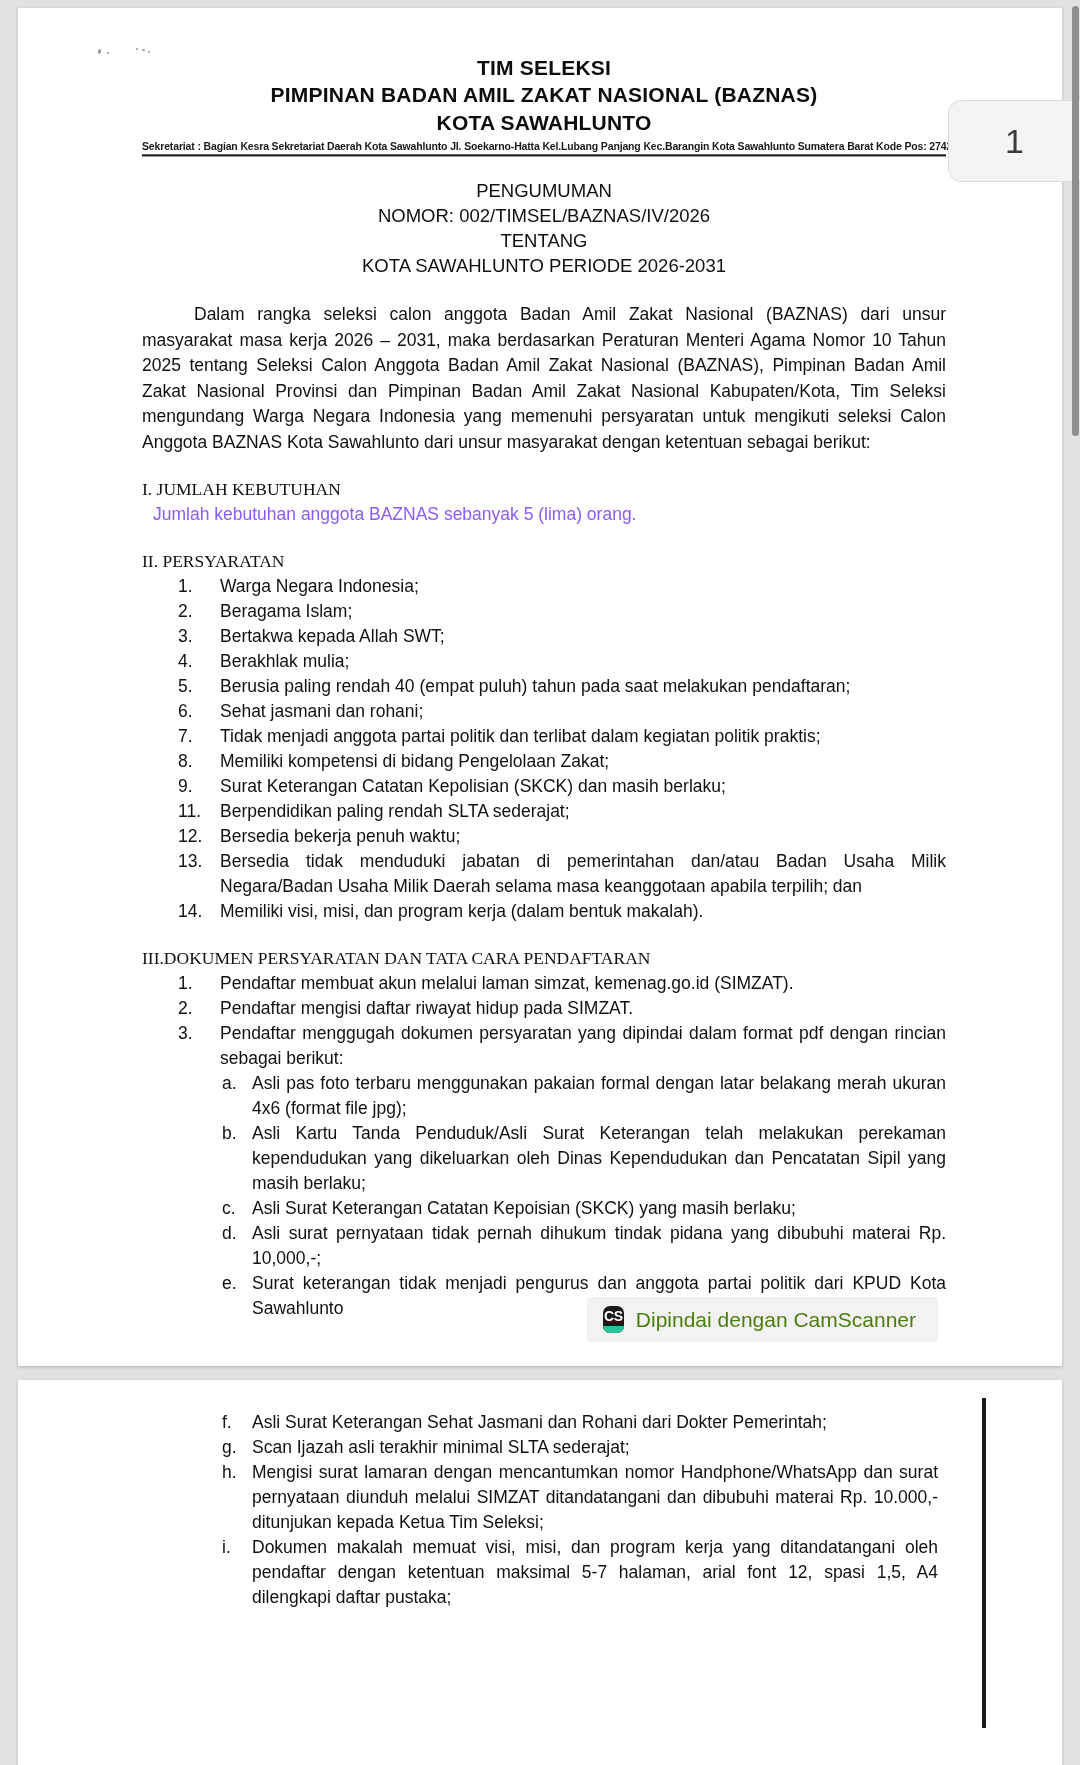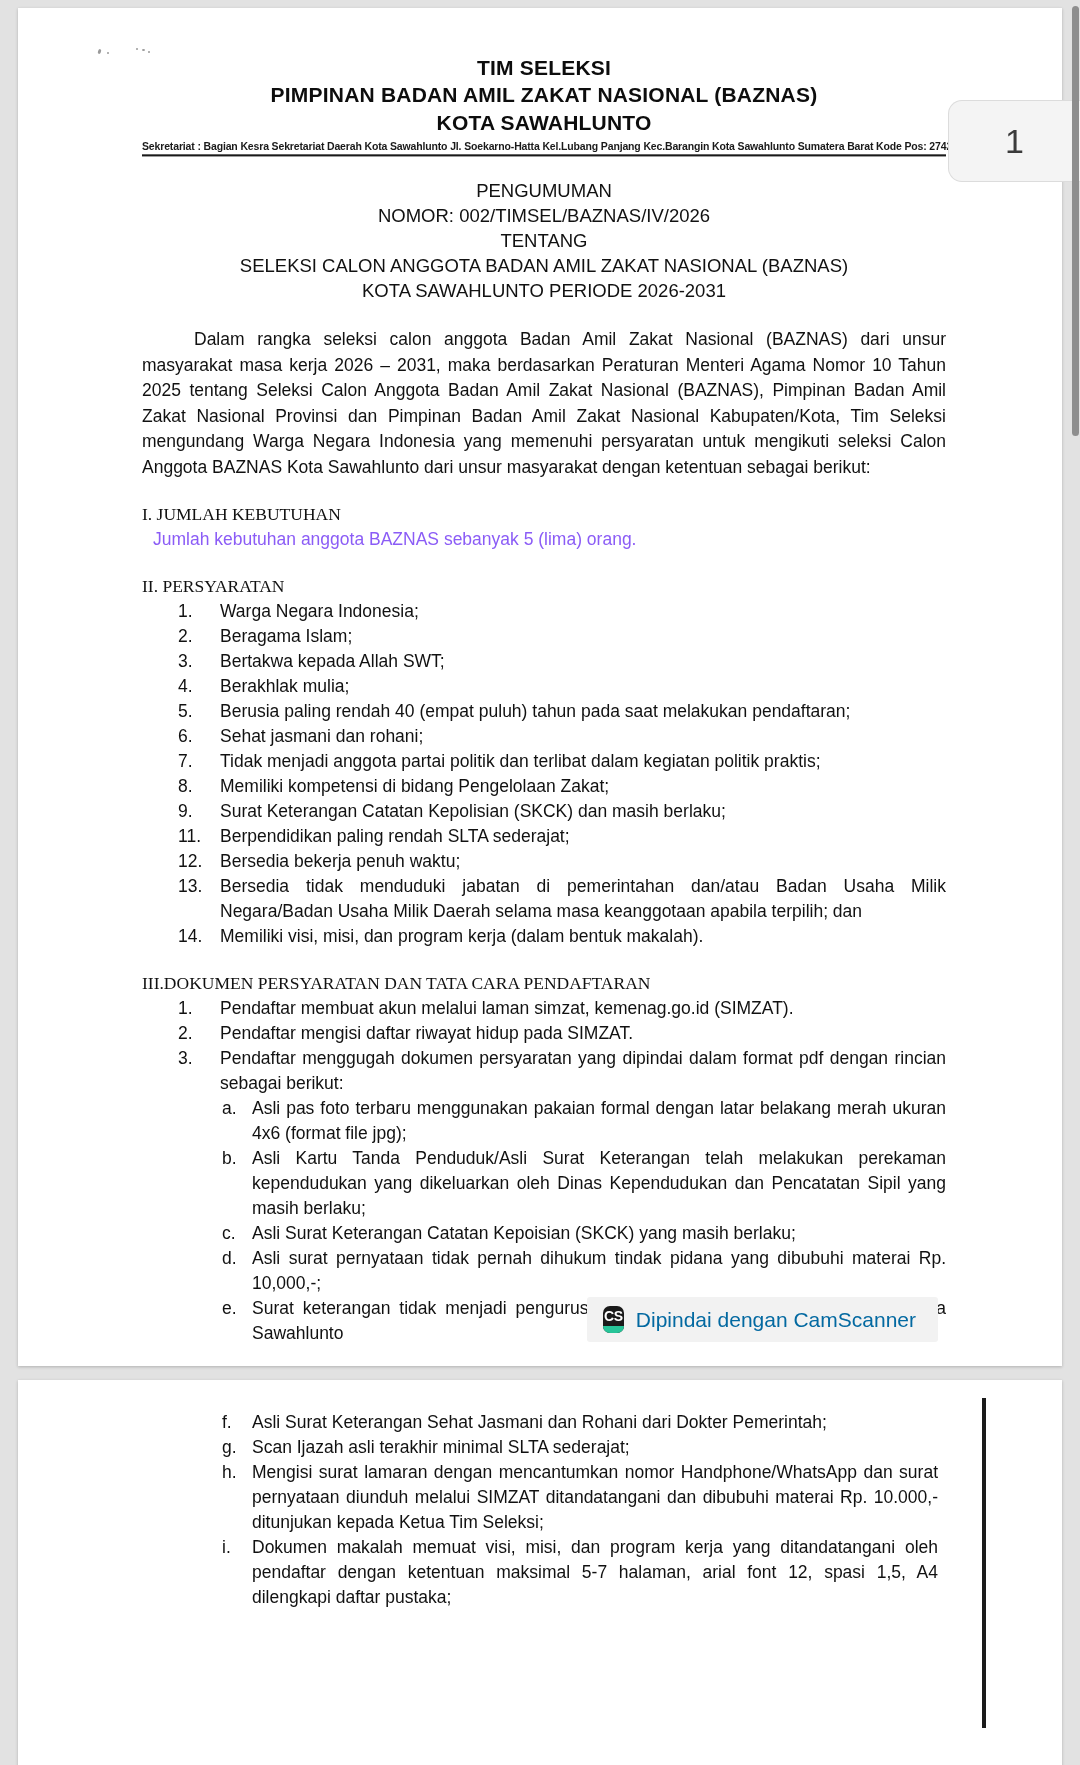--- a/index.html
+++ b/index.html
@@ -170,21 +170,21 @@
     top: 2px; left: 0; right: 0;
     text-align: center;
     color: #fff;
     font-size: 14px;
     font-weight: bold;
     font-family: "Liberation Sans", sans-serif;
     letter-spacing: -0.5px;
   }
   .cs-text {
     font-size: 21px;
-    color: #0369a1;
+    color: #4d7c0f;
     font-family: "Liberation Sans", sans-serif;
   }
 
   
   .page-badge {
     position: absolute;
     top: 100px;
     right: 0px;
     width: 132px;
     height: 82px;
@@ -248,21 +248,20 @@
 
       <div class="hdr-l1">TIM SELEKSI</div>
       <div class="hdr-l2">PIMPINAN BADAN AMIL ZAKAT NASIONAL (BAZNAS)</div>
       <div class="hdr-l3">KOTA SAWAHLUNTO</div>
       <div class="hdr-addr">Sekretariat : Bagian Kesra Sekretariat Daerah Kota Sawahlunto Jl. Soekarno-Hatta Kel.Lubang Panjang Kec.Barangin Kota Sawahlunto Sumatera Barat Kode Pos: 27427</div>
 
       <div class="ann">
         <div>PENGUMUMAN</div>
         <div>NOMOR: 002/TIMSEL/BAZNAS/IV/2026</div>
         <div>TENTANG</div>
-        <div>SELEKSI CALON ANGGOTA BADAN AMIL ZAKAT NASIONAL (BAZNAS)</div>
         <div>KOTA SAWAHLUNTO PERIODE  2026-2031</div>
       </div>
 
       <p class="intro">Dalam rangka seleksi calon anggota Badan Amil Zakat Nasional (BAZNAS) dari unsur masyarakat masa kerja 2026 – 2031, maka berdasarkan Peraturan Menteri Agama Nomor 10 Tahun 2025 tentang Seleksi Calon Anggota Badan Amil Zakat Nasional (BAZNAS), Pimpinan Badan Amil Zakat Nasional Provinsi dan Pimpinan Badan Amil Zakat Nasional Kabupaten/Kota, Tim Seleksi mengundang Warga Negara Indonesia yang memenuhi persyaratan untuk mengikuti seleksi Calon Anggota BAZNAS Kota Sawahlunto dari unsur masyarakat dengan ketentuan sebagai berikut:</p>
 
       <div class="sec-title">I. JUMLAH KEBUTUHAN</div>
       <div class="sec-sub">Jumlah kebutuhan anggota BAZNAS sebanyak 5 (lima) orang.</div>
 
       <div class="sec-title">II. PERSYARATAN</div>
       <ol class="lst" id="sec2-list">

